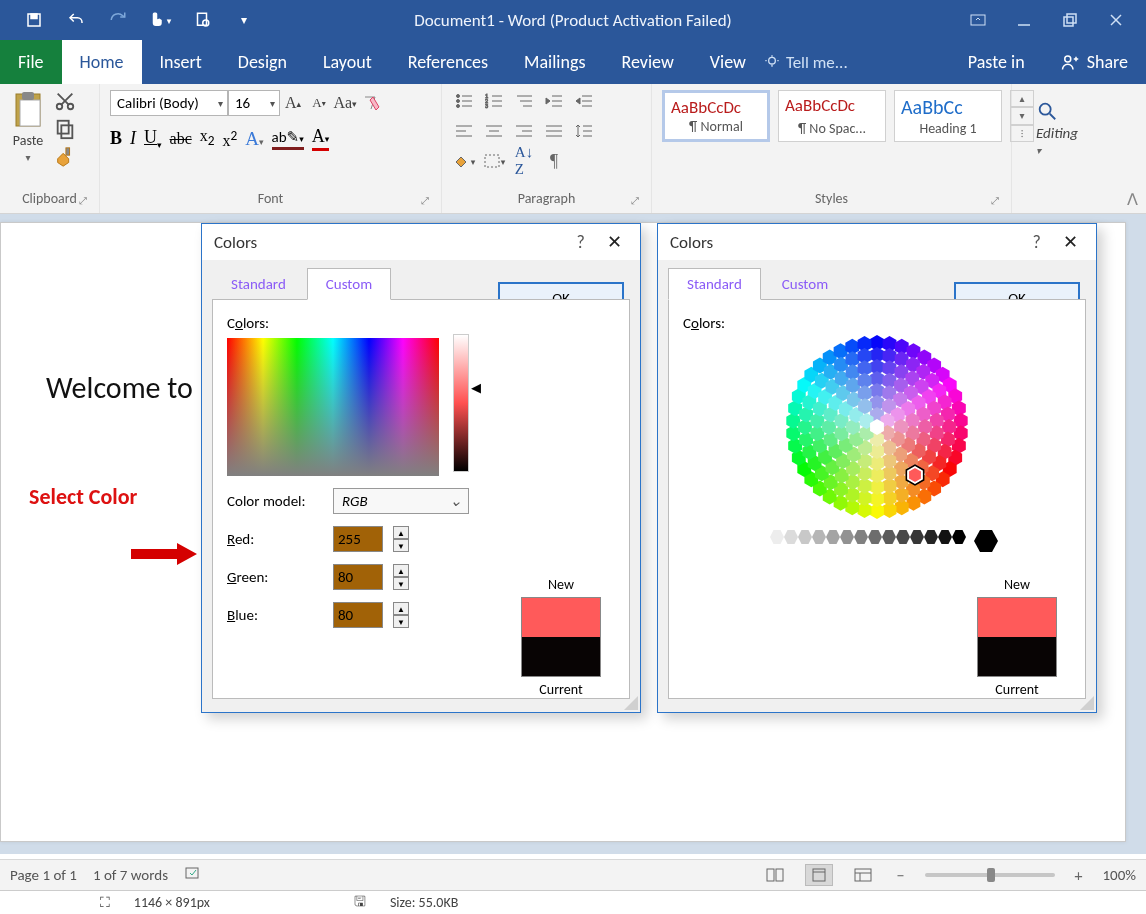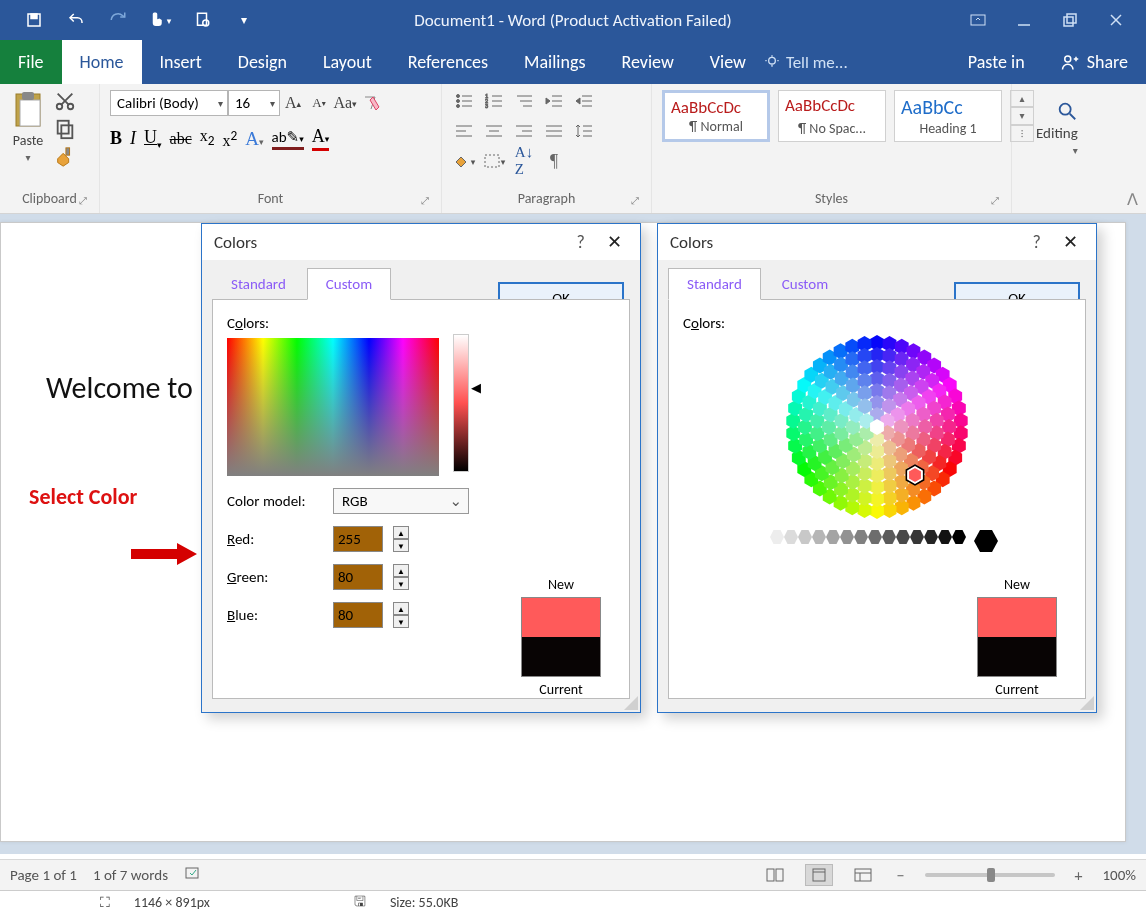--- a/index.html
+++ b/index.html
@@ -54,21 +54,21 @@
 
   .styles-gallery { display:flex; gap:8px; align-items:stretch; }
   .style-item { width:108px; border:1px solid #d0d0d0; background:#fff; padding:4px 6px; display:flex; flex-direction:column; justify-content:space-between; }
   .style-item.selected { border:3px solid #b5c9e9; }
   .style-item .preview { font-size:17px; color:#b91c1c; }
   .style-item .preview.h1 { color:#1f6dc9; font-size:20px; }
   .style-item .name { font-size:14px; color:#555; text-align:center; }
   .styles-more { width:24px; display:flex; flex-direction:column; }
   .styles-more .a { flex:1; border:1px solid #d0d0d0; display:flex; align-items:center; justify-content:center; font-size:10px; color:#666; }
 
-  .editing-group { display:flex; flex-direction:column; align-items:flex-end; justify-content:center; gap:2px; padding:10px 14px; }
+  .editing-group { display:flex; flex-direction:column; align-items:flex-start; justify-content:center; gap:2px; padding:10px 14px;font-style:italic; }
   .editing-group svg { width:22px; height:22px; stroke:#2b579a; fill:none; }
   .editing-group .txt { font-size:15px; color:#444; }
   .collapse { position:absolute; right:8px; bottom:4px; font-size:16px; color:#888; }
 
   
   .docarea { position:relative; background:#d0dce9; height:640px; overflow:hidden; }
   .page { position:absolute; left:0; top:8px; width:1126px; height:620px; background:#fff; border:1px solid #c9c9c9; box-shadow:0 0 4px rgba(0,0,0,0.08); }
   .doc-text { position:absolute; left:45px; top:146px; font-size:30px; color:#111; }
   .annot-select { position:absolute; left:28px; top:260px; color:#d11; font-size:22px; font-weight:600; font-family:Calibri,sans-serif; }
   .annot-arrow-h { position:absolute; left:130px; top:318px; }
@@ -93,21 +93,21 @@
     background:
       linear-gradient(to bottom, rgba(128,128,128,0) 0%, rgba(128,128,128,1) 100%),
       linear-gradient(to right, #ff0000 0%, #ffff00 17%, #00ff00 33%, #00ffff 50%, #0000ff 67%, #ff00ff 83%, #ff0000 100%);
   }
   .lightness-bar { position:absolute; left:240px; top:34px; width:16px; height:138px;
     background:linear-gradient(to bottom,#fff 0%, #ff5050 50%, #000 100%); border:1px solid #ccc; }
   .lightness-ptr { position:absolute; left:258px; top:80px; font-size:13px; color:#000; }
 
   .model-row, .rgb-row { display:flex; align-items:center; gap:10px; margin-top:12px; }
   .model-row .lbl, .rgb-row .lbl { width:96px; font-size:15px; }
-  .model-dd { flex:0 0 136px; height:26px; border:1px solid #999; background:#f8f8f8; font-size:15px; display:flex; align-items:center; position:relative; padding-left:8px; }
+  .model-dd { flex:0 0 136px; height:26px; border:1px solid #999; background:#f8f8f8; font-size:15px; display:flex; align-items:center; position:relative; padding-left:8px;font-style:italic; }
   .model-dd::after { content:"⌄"; position:absolute; right:6px; color:#555; }
   .spinner { width:50px; height:26px; border:1px solid #888; background:#a16207; font-size:15px; padding:0 4px; display:flex; align-items:center; }
   .spin-btns { display:flex; flex-direction:column; }
   .spin-btns div { width:16px; height:13px; border:1px solid #888; background:#f0f0f0; font-size:8px; display:flex; align-items:center; justify-content:center; }
 
   .dlg-btns { position:absolute; right:16px; top:58px; display:flex; flex-direction:column; gap:14px; }
   .dlg-btn { width:126px; height:32px; border:1px solid #999; background:#fdfdfd; font-size:15px; display:flex; align-items:center; justify-content:center; }
   .dlg-btn.primary { border:2px solid #2b74c9; background:#eaf2fb; }
 
   .preview-block { position:absolute; right:24px; bottom:14px; width:110px; text-align:center; font-size:14px; }

